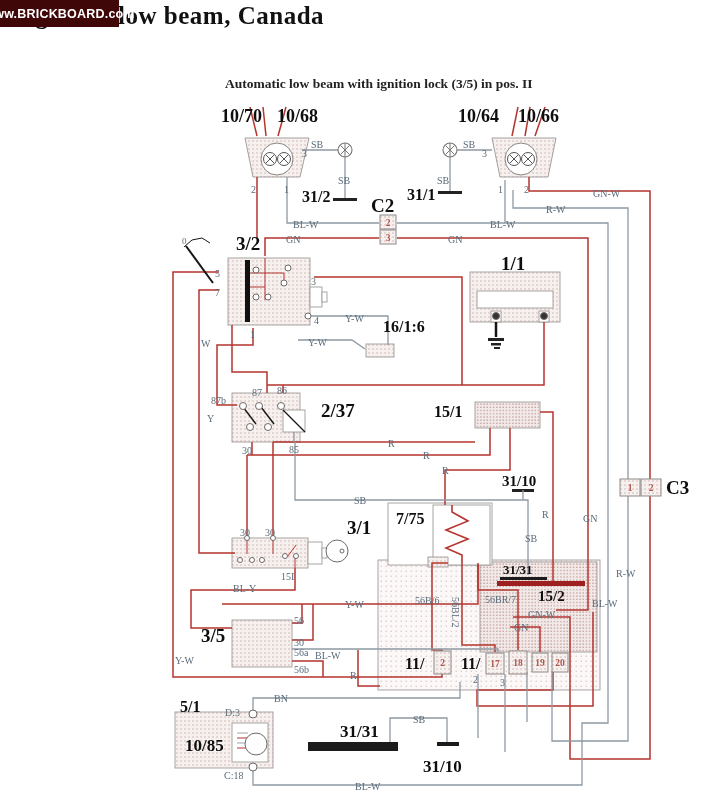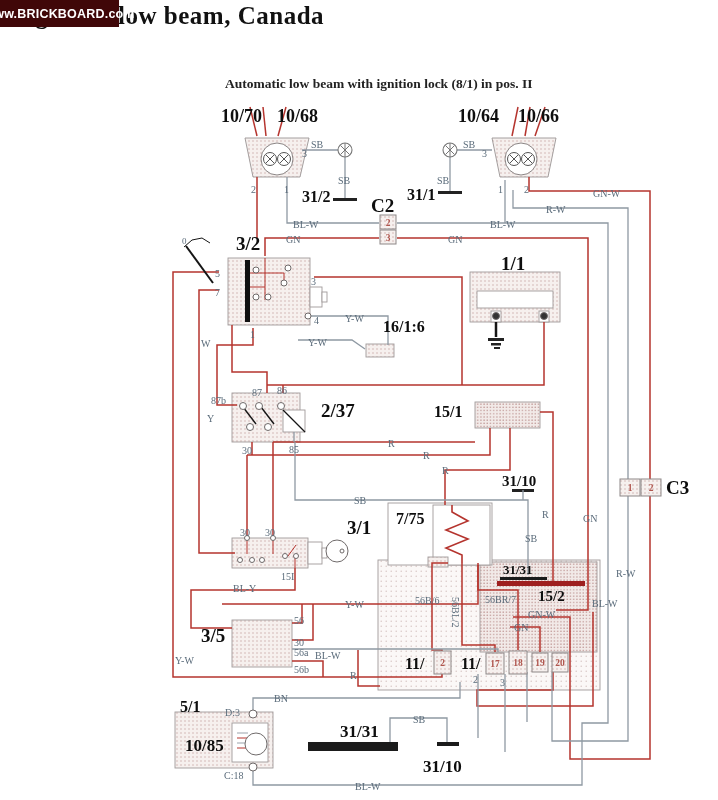--- a/index.html
+++ b/index.html
@@ -15,21 +15,21 @@
             white-space:nowrap;}
   #diagram{position:absolute;left:0;top:0;width:718px;height:800px;}
   svg text{user-select:none;}
 </style>
 </head>
 <body>
 
 <div id="page">
   <div id="title">High and low beam, Canada</div>
   <div id="logo">www.BRICKBOARD.com</div>
-  <div id="subtitle">Automatic low beam with ignition lock (8/1) in pos. II</div>
+  <div id="subtitle">Automatic low beam with ignition lock (3/5) in pos. II</div>
 
   <div id="diagram">
     <svg id="svg" width="718" height="800" viewBox="0 0 718 800" xmlns="http://www.w3.org/2000/svg">
       <defs>
         <pattern id="pd" width="4" height="4" patternUnits="userSpaceOnUse">
           <rect width="4" height="4" fill="#f6f0ee"></rect>
           <circle cx="1" cy="1" r="0.7" fill="#c9a6a4"></circle>
         </pattern>
         <pattern id="pn" width="3.2" height="3.2" patternUnits="userSpaceOnUse">
           <rect width="3.2" height="3.2" fill="#f2eae8"></rect>

